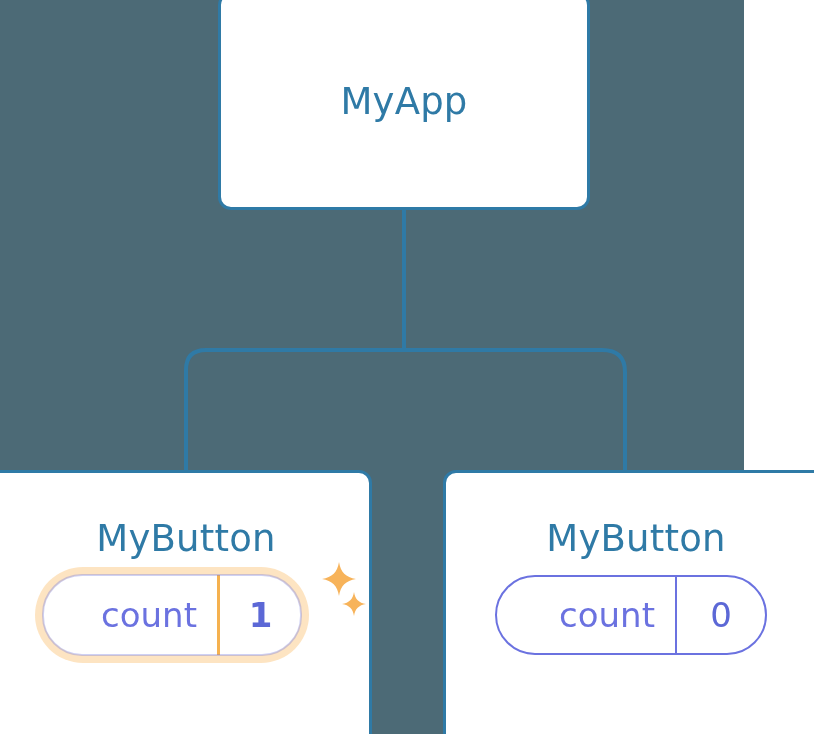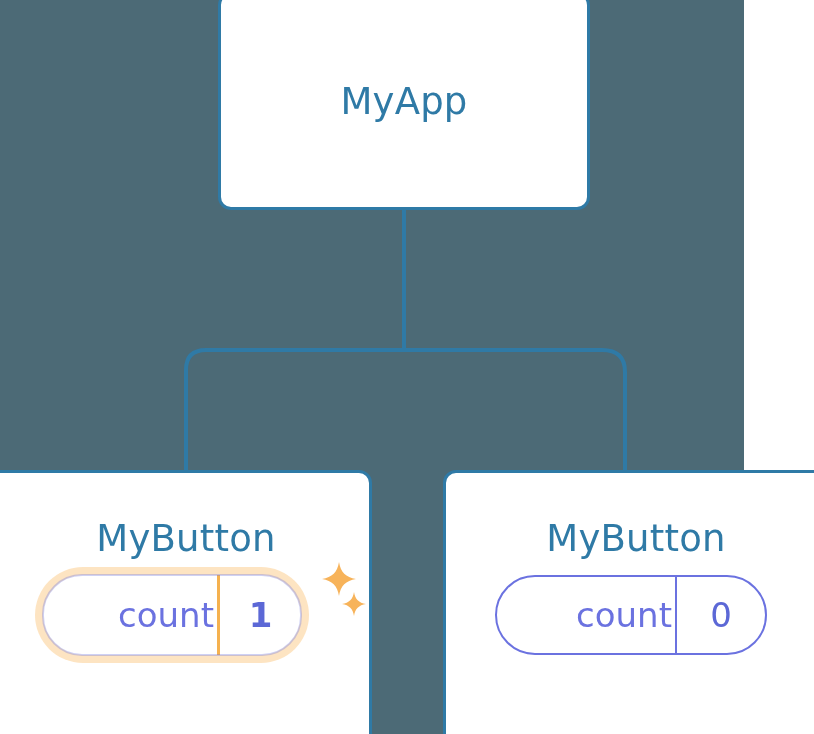--- a/index.html
+++ b/index.html
@@ -131,21 +131,21 @@
   .pill-key, .pill-val {
     display: flex;
     align-items: center;
     justify-content: center;
     box-sizing: border-box;
   }
   .pill-key {
     color: #6b72e0;
     font-size: 34px;
     font-weight: 400;
-    padding-right: 3px;
+    padding-right: 20px;
     justify-content: flex-end;
   }
   .pill-val {
     color: #5c68d6;
     font-size: 34px;
     font-weight: 400;
   }
   .pill.highlighted .pill-val {
     font-weight: 700;
     color: #5c68d6;

